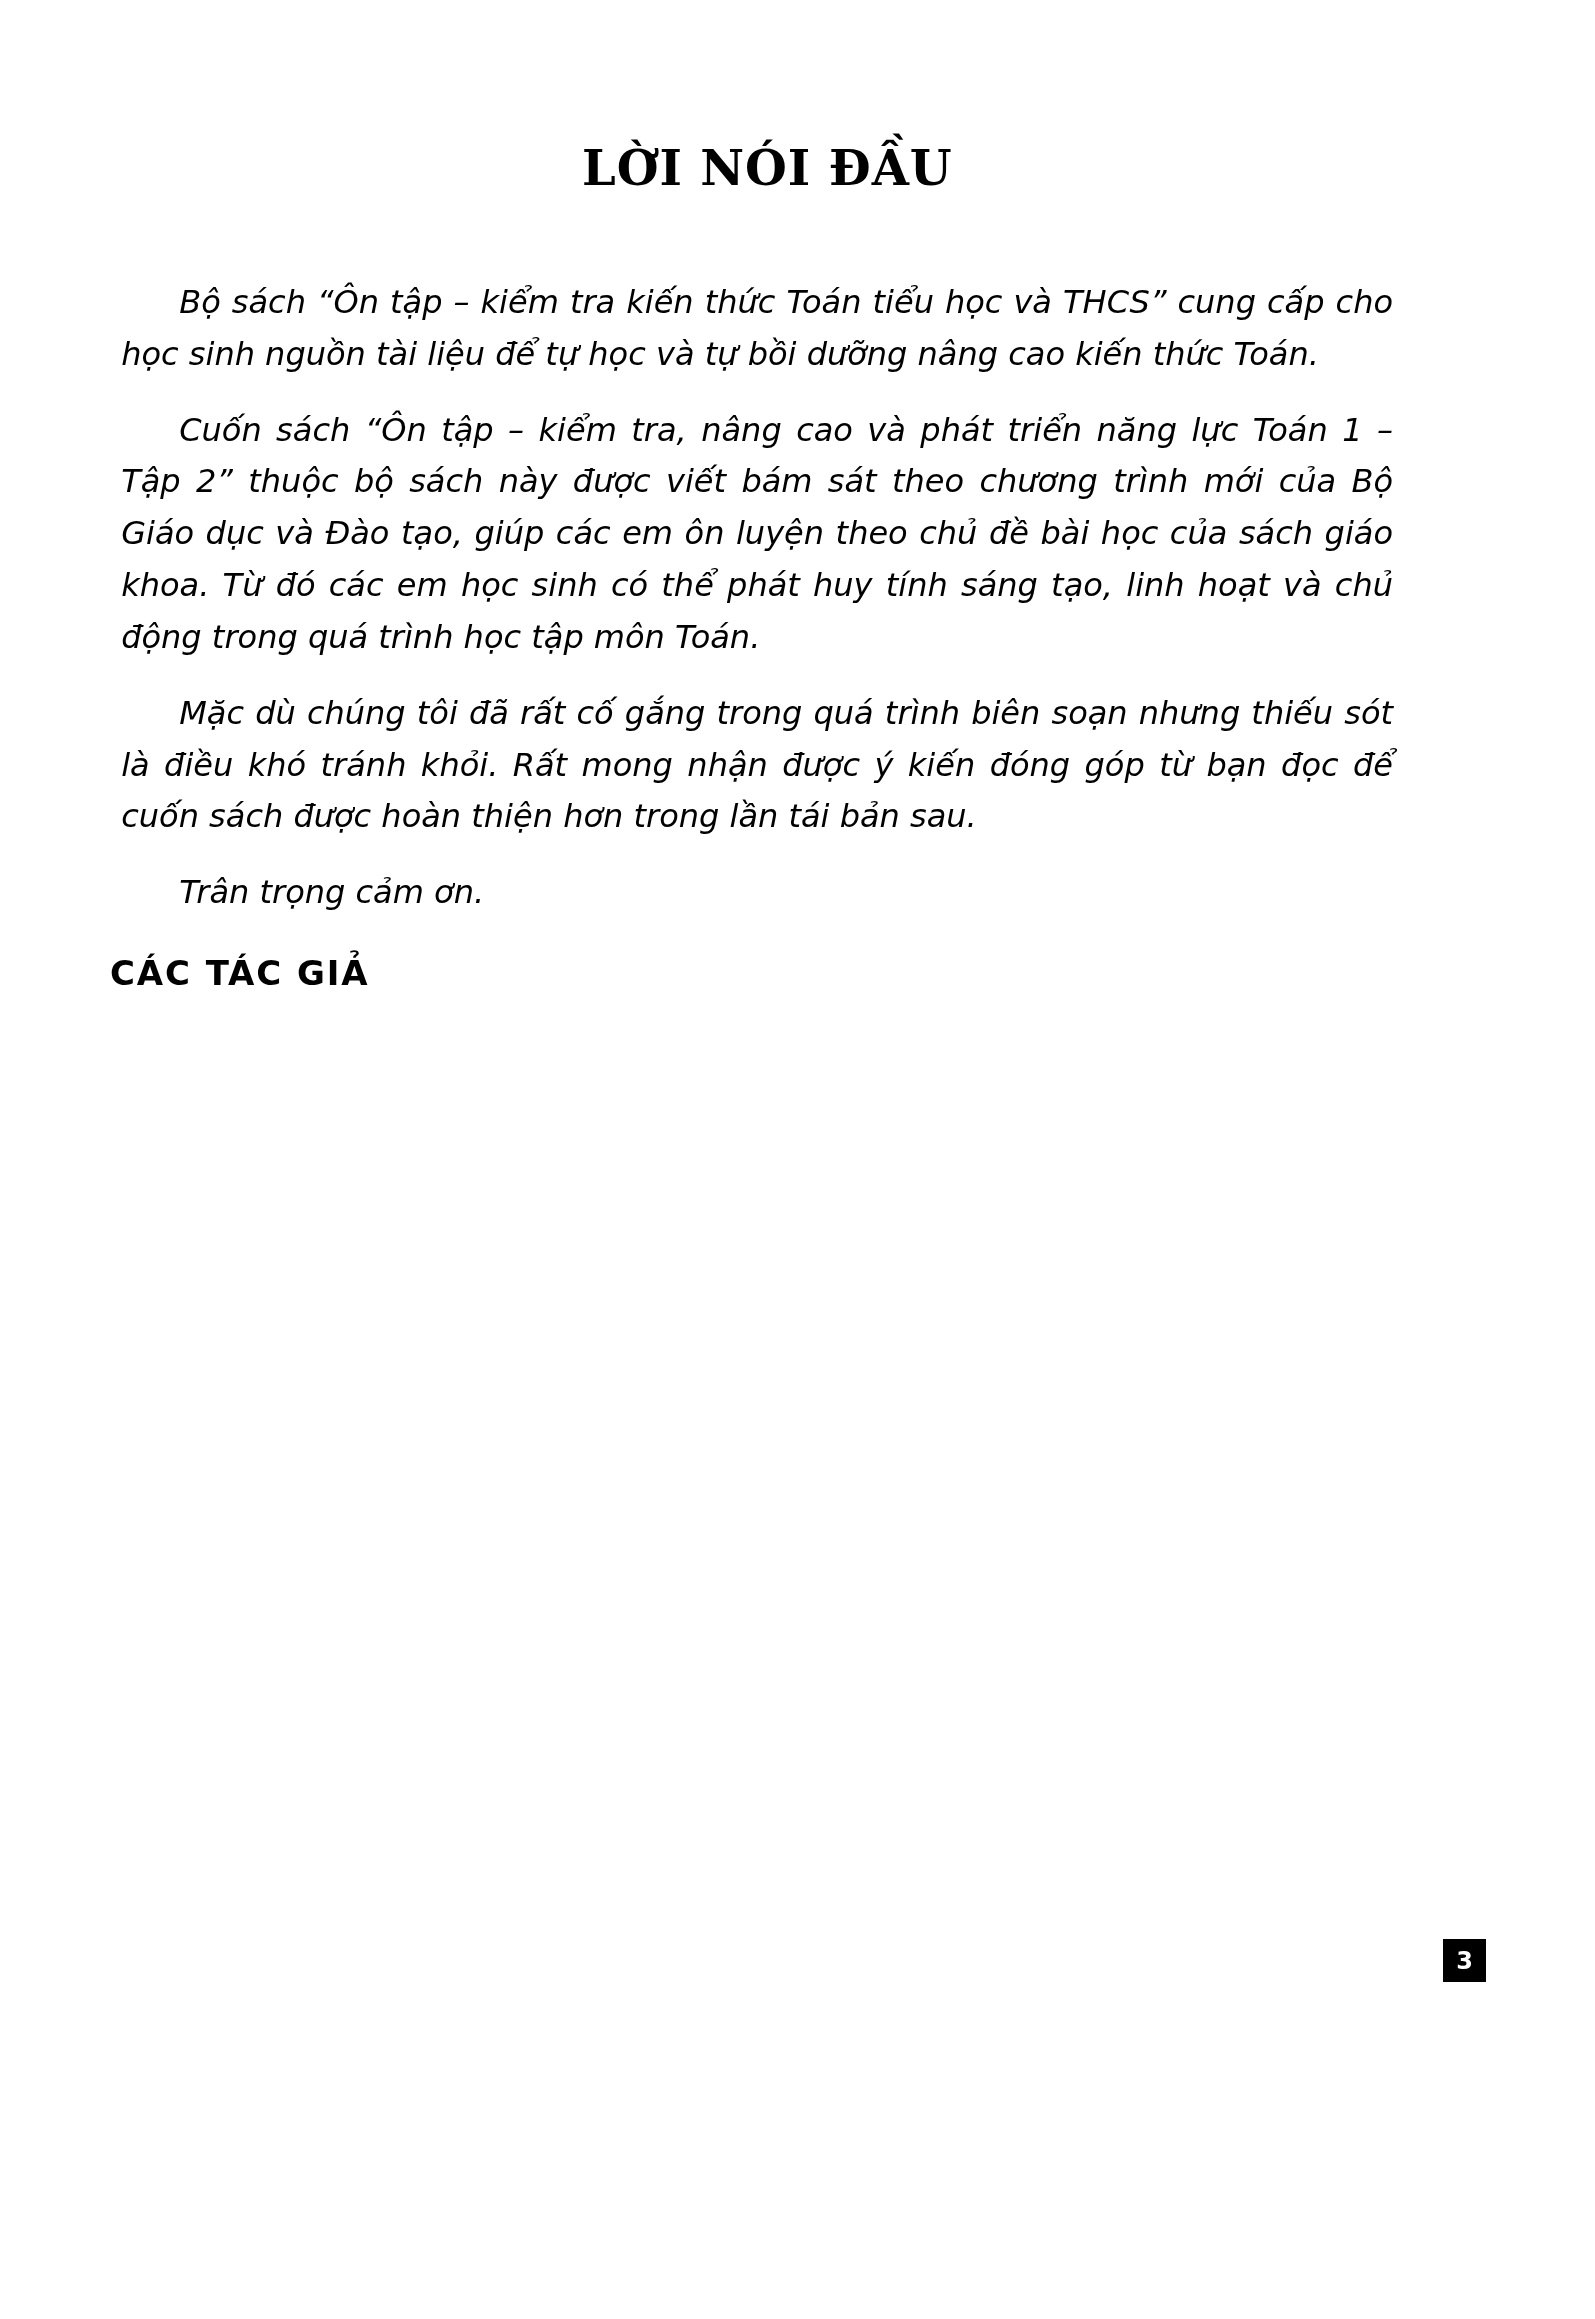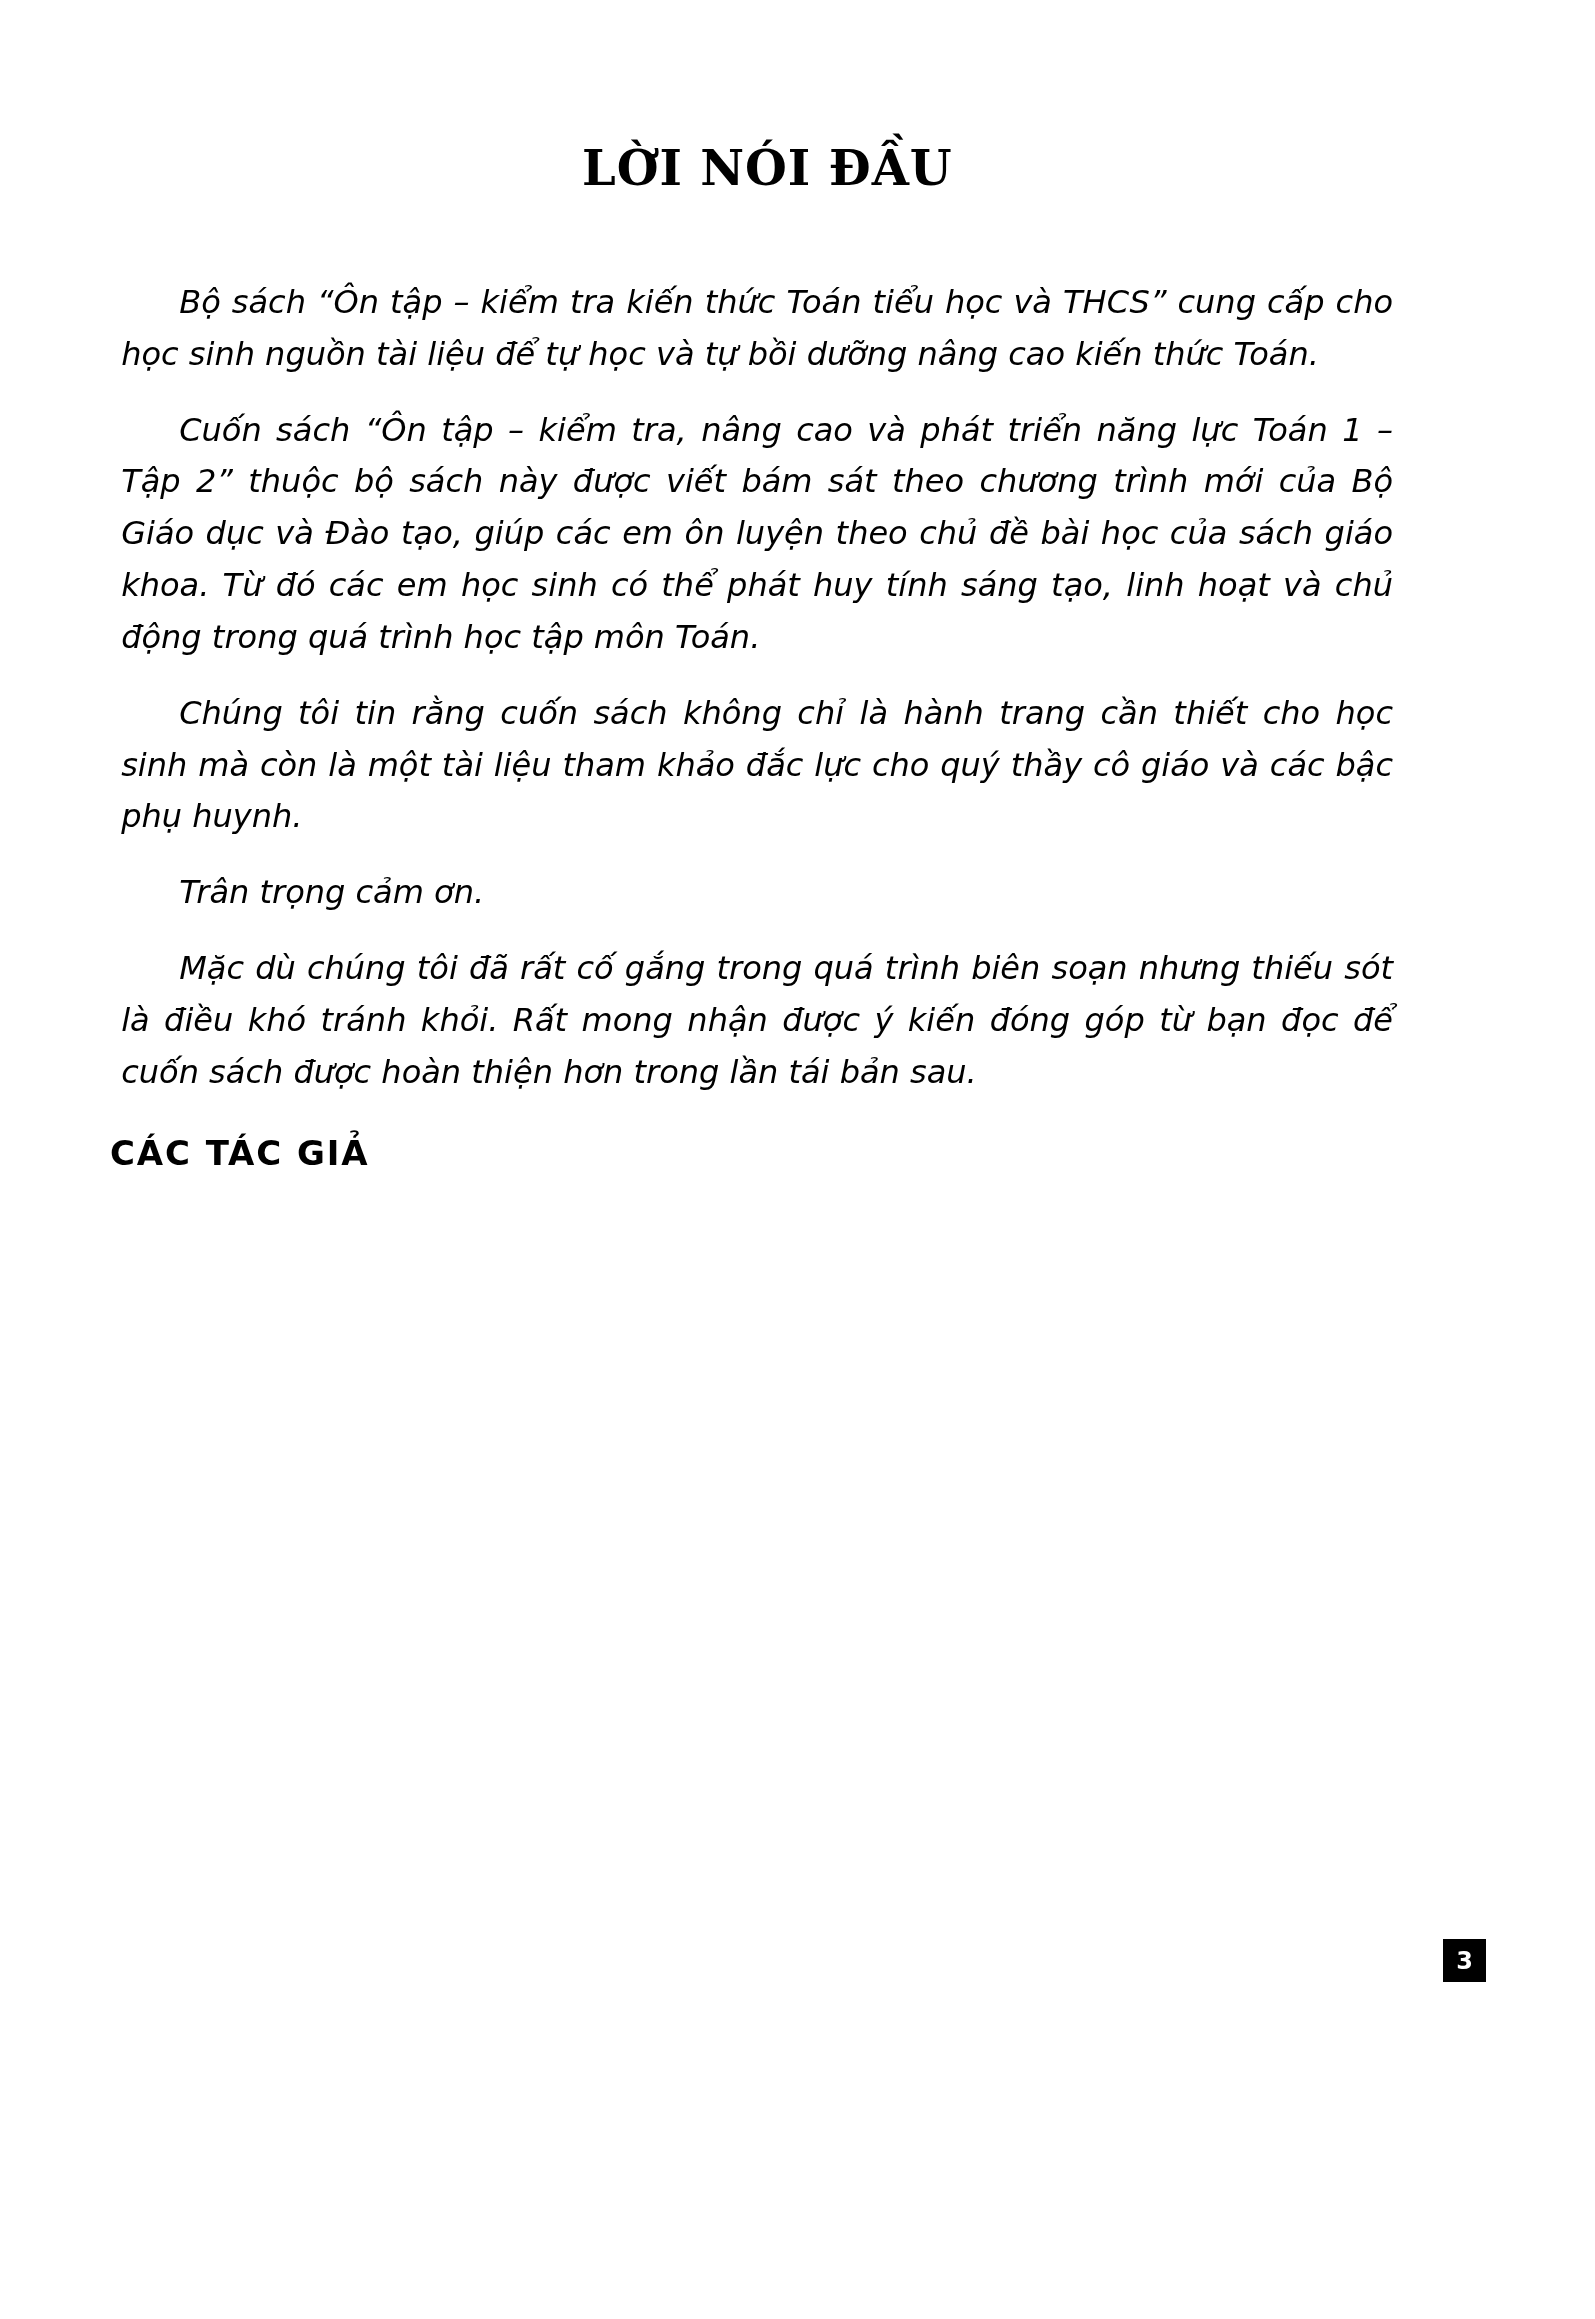--- a/index.html
+++ b/index.html
@@ -85,23 +85,22 @@
 
 <div class="page">
 
   <div class="content">
 
     <h1 class="title">LỜI NÓI ĐẦU</h1>
 
     <div class="body-text">
       <p class="para">Bộ sách “Ôn tập – kiểm tra kiến thức Toán tiểu học và THCS” cung cấp cho học sinh nguồn tài liệu để tự học và tự bồi dưỡng nâng cao kiến thức Toán.</p>
       <p class="para">Cuốn sách “Ôn tập – kiểm tra, nâng cao và phát triển năng lực Toán 1 – Tập 2” thuộc bộ sách này được viết bám sát theo chương trình mới của Bộ Giáo dục và Đào tạo, giúp các em ôn luyện theo chủ đề bài học của sách giáo khoa. Từ đó các em học sinh có thể phát huy tính sáng tạo, linh hoạt và chủ động trong quá trình học tập môn Toán.</p>
-      <p class="para">Chúng tôi tin rằng cuốn sách không chỉ là hành trang cần thiết cho học sinh mà còn là một tài liệu tham khảo đắc lực cho quý thầy cô giáo và các bậc phụ huynh.</p>
+      <p class="para">Mặc dù chúng tôi đã rất cố gắng trong quá trình biên soạn nhưng thiếu sót là điều khó tránh khỏi. Rất mong nhận được ý kiến đóng góp từ bạn đọc để cuốn sách được hoàn thiện hơn trong lần tái bản sau.</p>
       <p class="para">Trân trọng cảm ơn.</p>
-      <p class="para">Mặc dù chúng tôi đã rất cố gắng trong quá trình biên soạn nhưng thiếu sót là điều khó tránh khỏi. Rất mong nhận được ý kiến đóng góp từ bạn đọc để cuốn sách được hoàn thiện hơn trong lần tái bản sau.</p>
     </div>
 
     <div class="signature">CÁC TÁC GIẢ</div>
 
   </div>
 
   <div class="page-number">3</div>
 
 </div>
 

